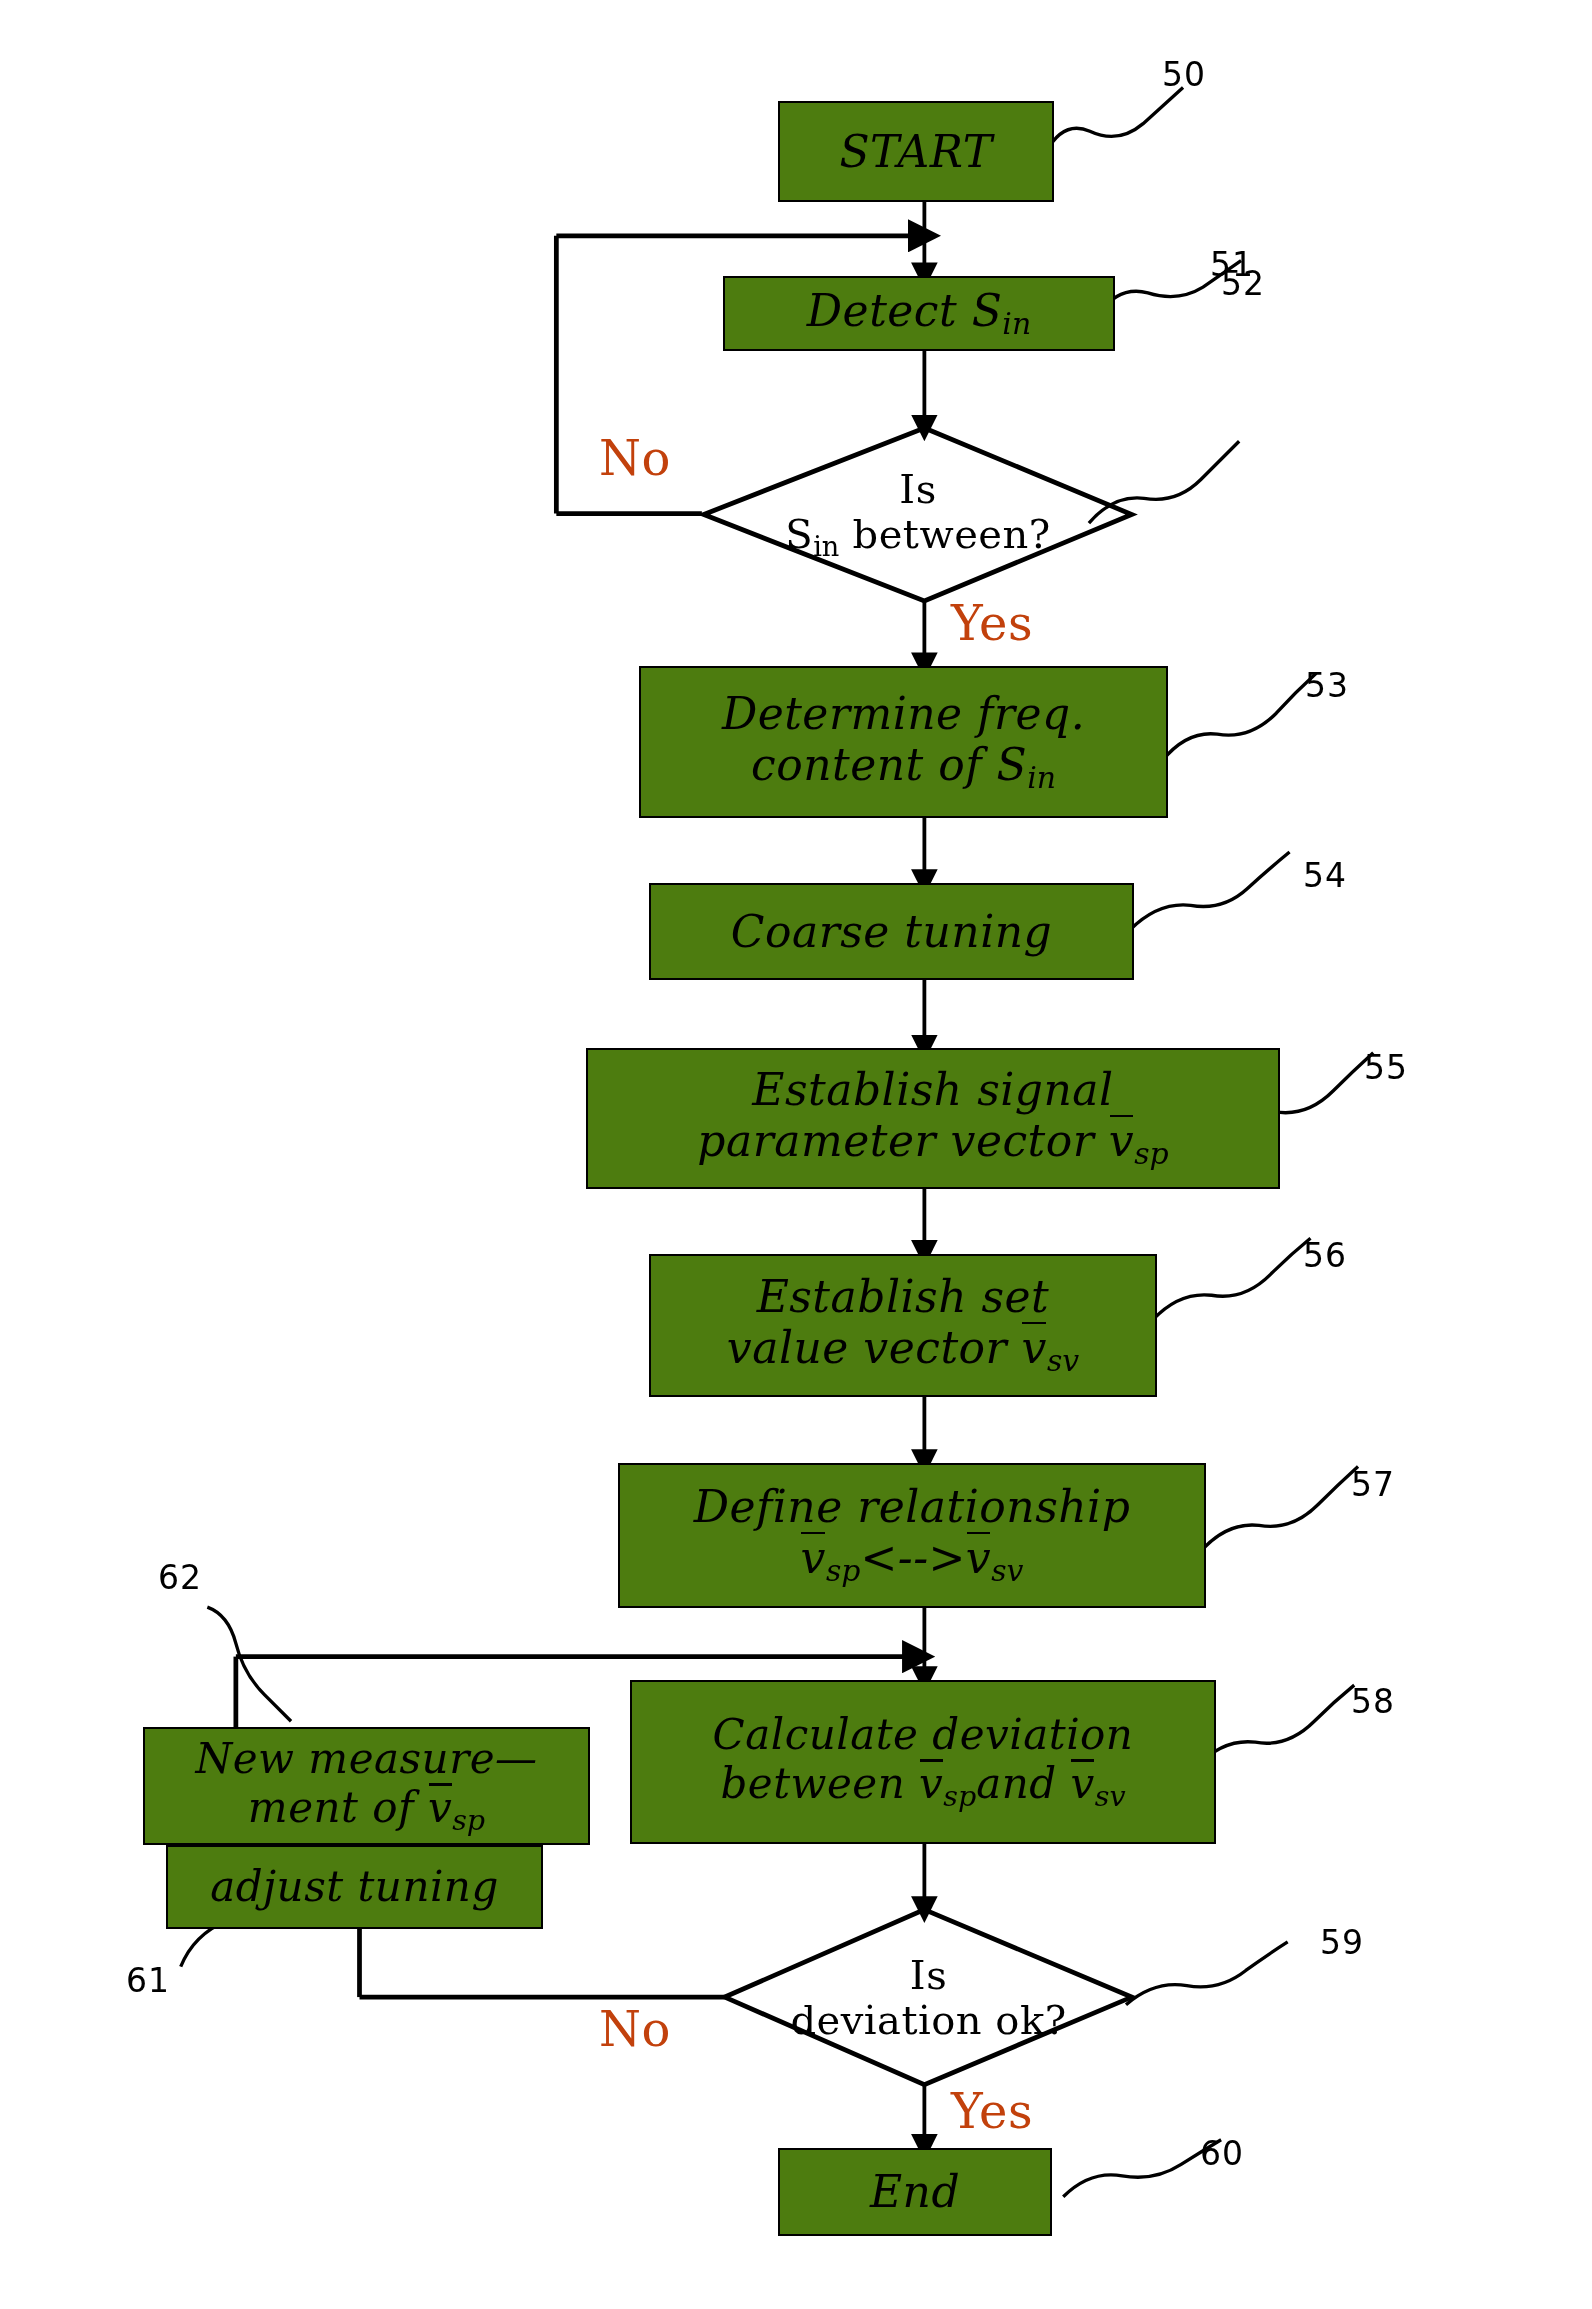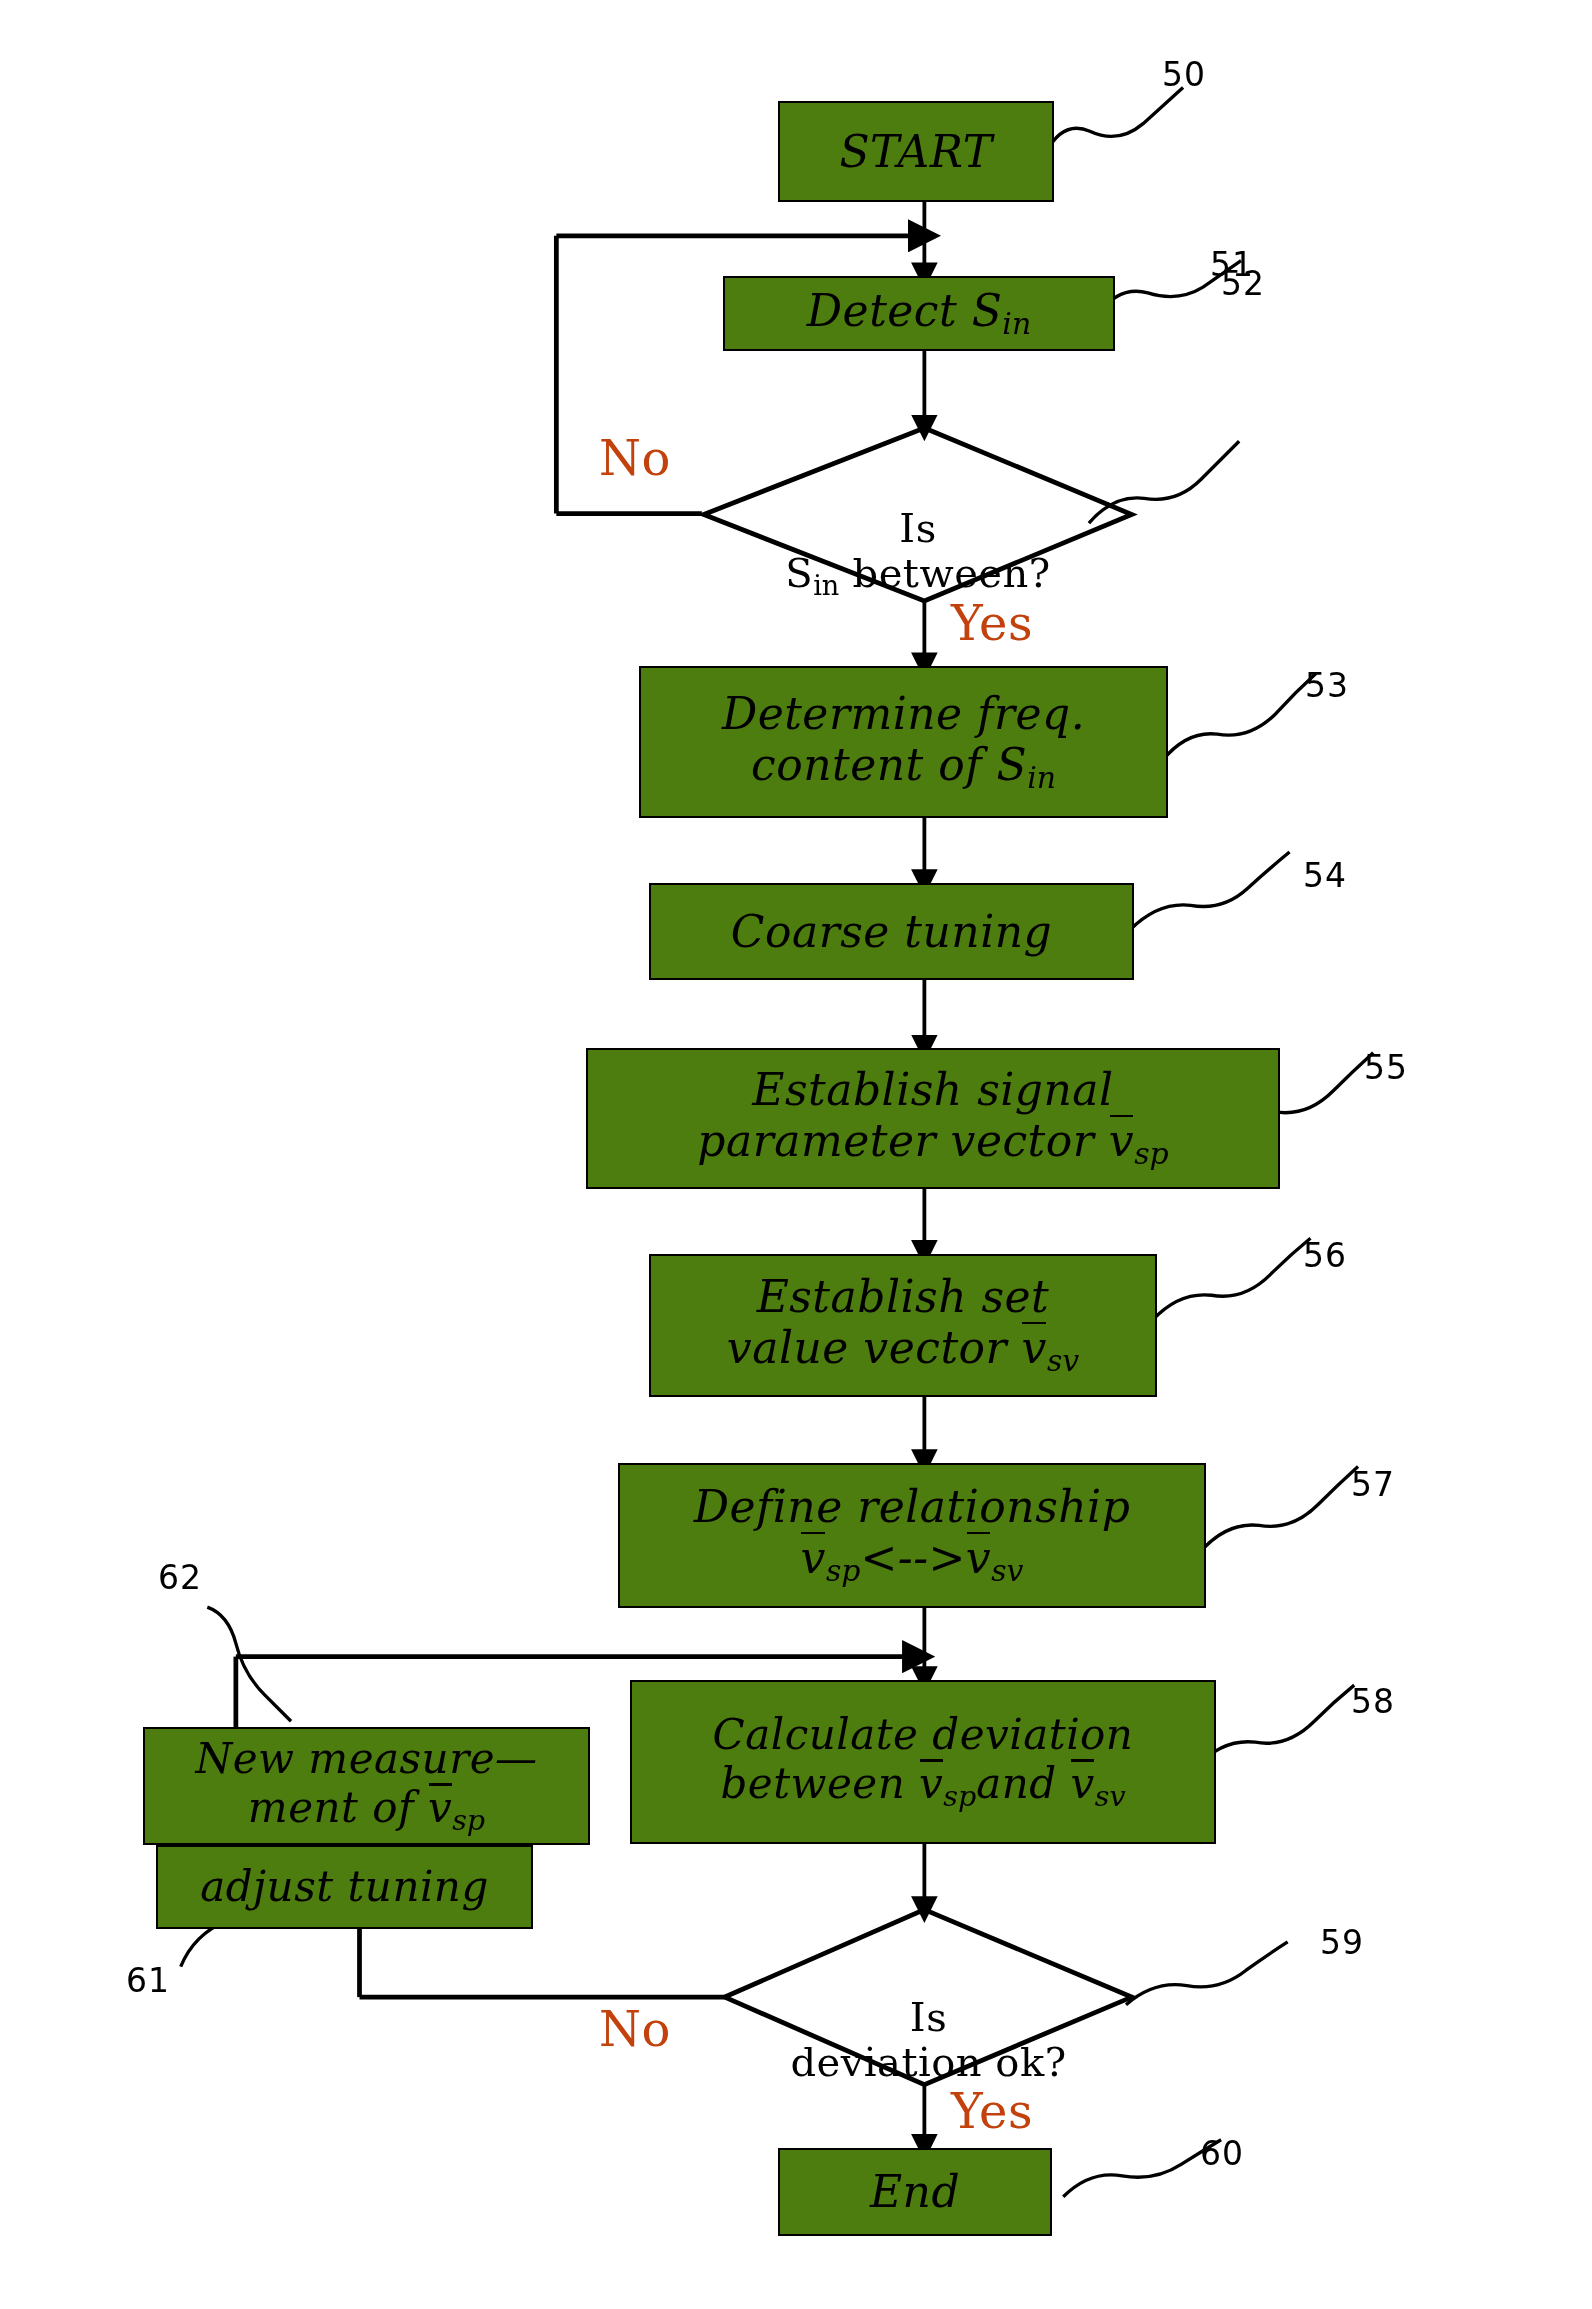--- a/index.html
+++ b/index.html
@@ -48,21 +48,21 @@
     position: absolute;
     z-index: 2;
   }
   .diamond-label {
     position: absolute;
     left: 0;
     top: 0;
     width: 100%;
     height: 100%;
     display: flex;
-    align-items: flex-end;
+    align-items: center;
     justify-content: center;
     text-align: center;
     font-family: "DejaVu Serif", "Liberation Serif", serif;
     line-height: 1.12;
     letter-spacing: 0.5px;
     z-index: 4;
   }
   .ref {
     position: absolute;
     font-family: "DejaVu Sans", "Liberation Sans", sans-serif;
@@ -202,21 +202,21 @@
   </div>
 
   <div class="node" style="left:143px; top:1727px; width:447px; height:118px;">
     <span class="txt fs44"><span>New measure—</span><br><span>ment of </span><span class="ovl">v</span><sub>sp</sub></span>
   </div>
 
   <div class="node" style="left:630px; top:1680px; width:586px; height:164px;">
     <span class="txt fs44"><span>Calculate deviation</span><br><span>between </span><span class="ovl">v</span><sub>sp</sub><span>and </span><span class="ovl">v</span><sub>sv</sub></span>
   </div>
 
-  <div class="node" style="left:156px; top:1845px; width:377px; height:84px;">
+  <div class="node" style="left:166px; top:1845px; width:377px; height:84px;">
     <span class="txt fs44">adjust tuning</span>
   </div>
 
   <div class="diamond-wrap" style="left:725px; top:1910px; width:407px; height:175px;">
     <div class="diamond-label">
       <span class="fs42" style="display:block; text-align:center;">
         <span>Is</span><br>
         <span>deviation ok?</span>
       </span>
     </div>

